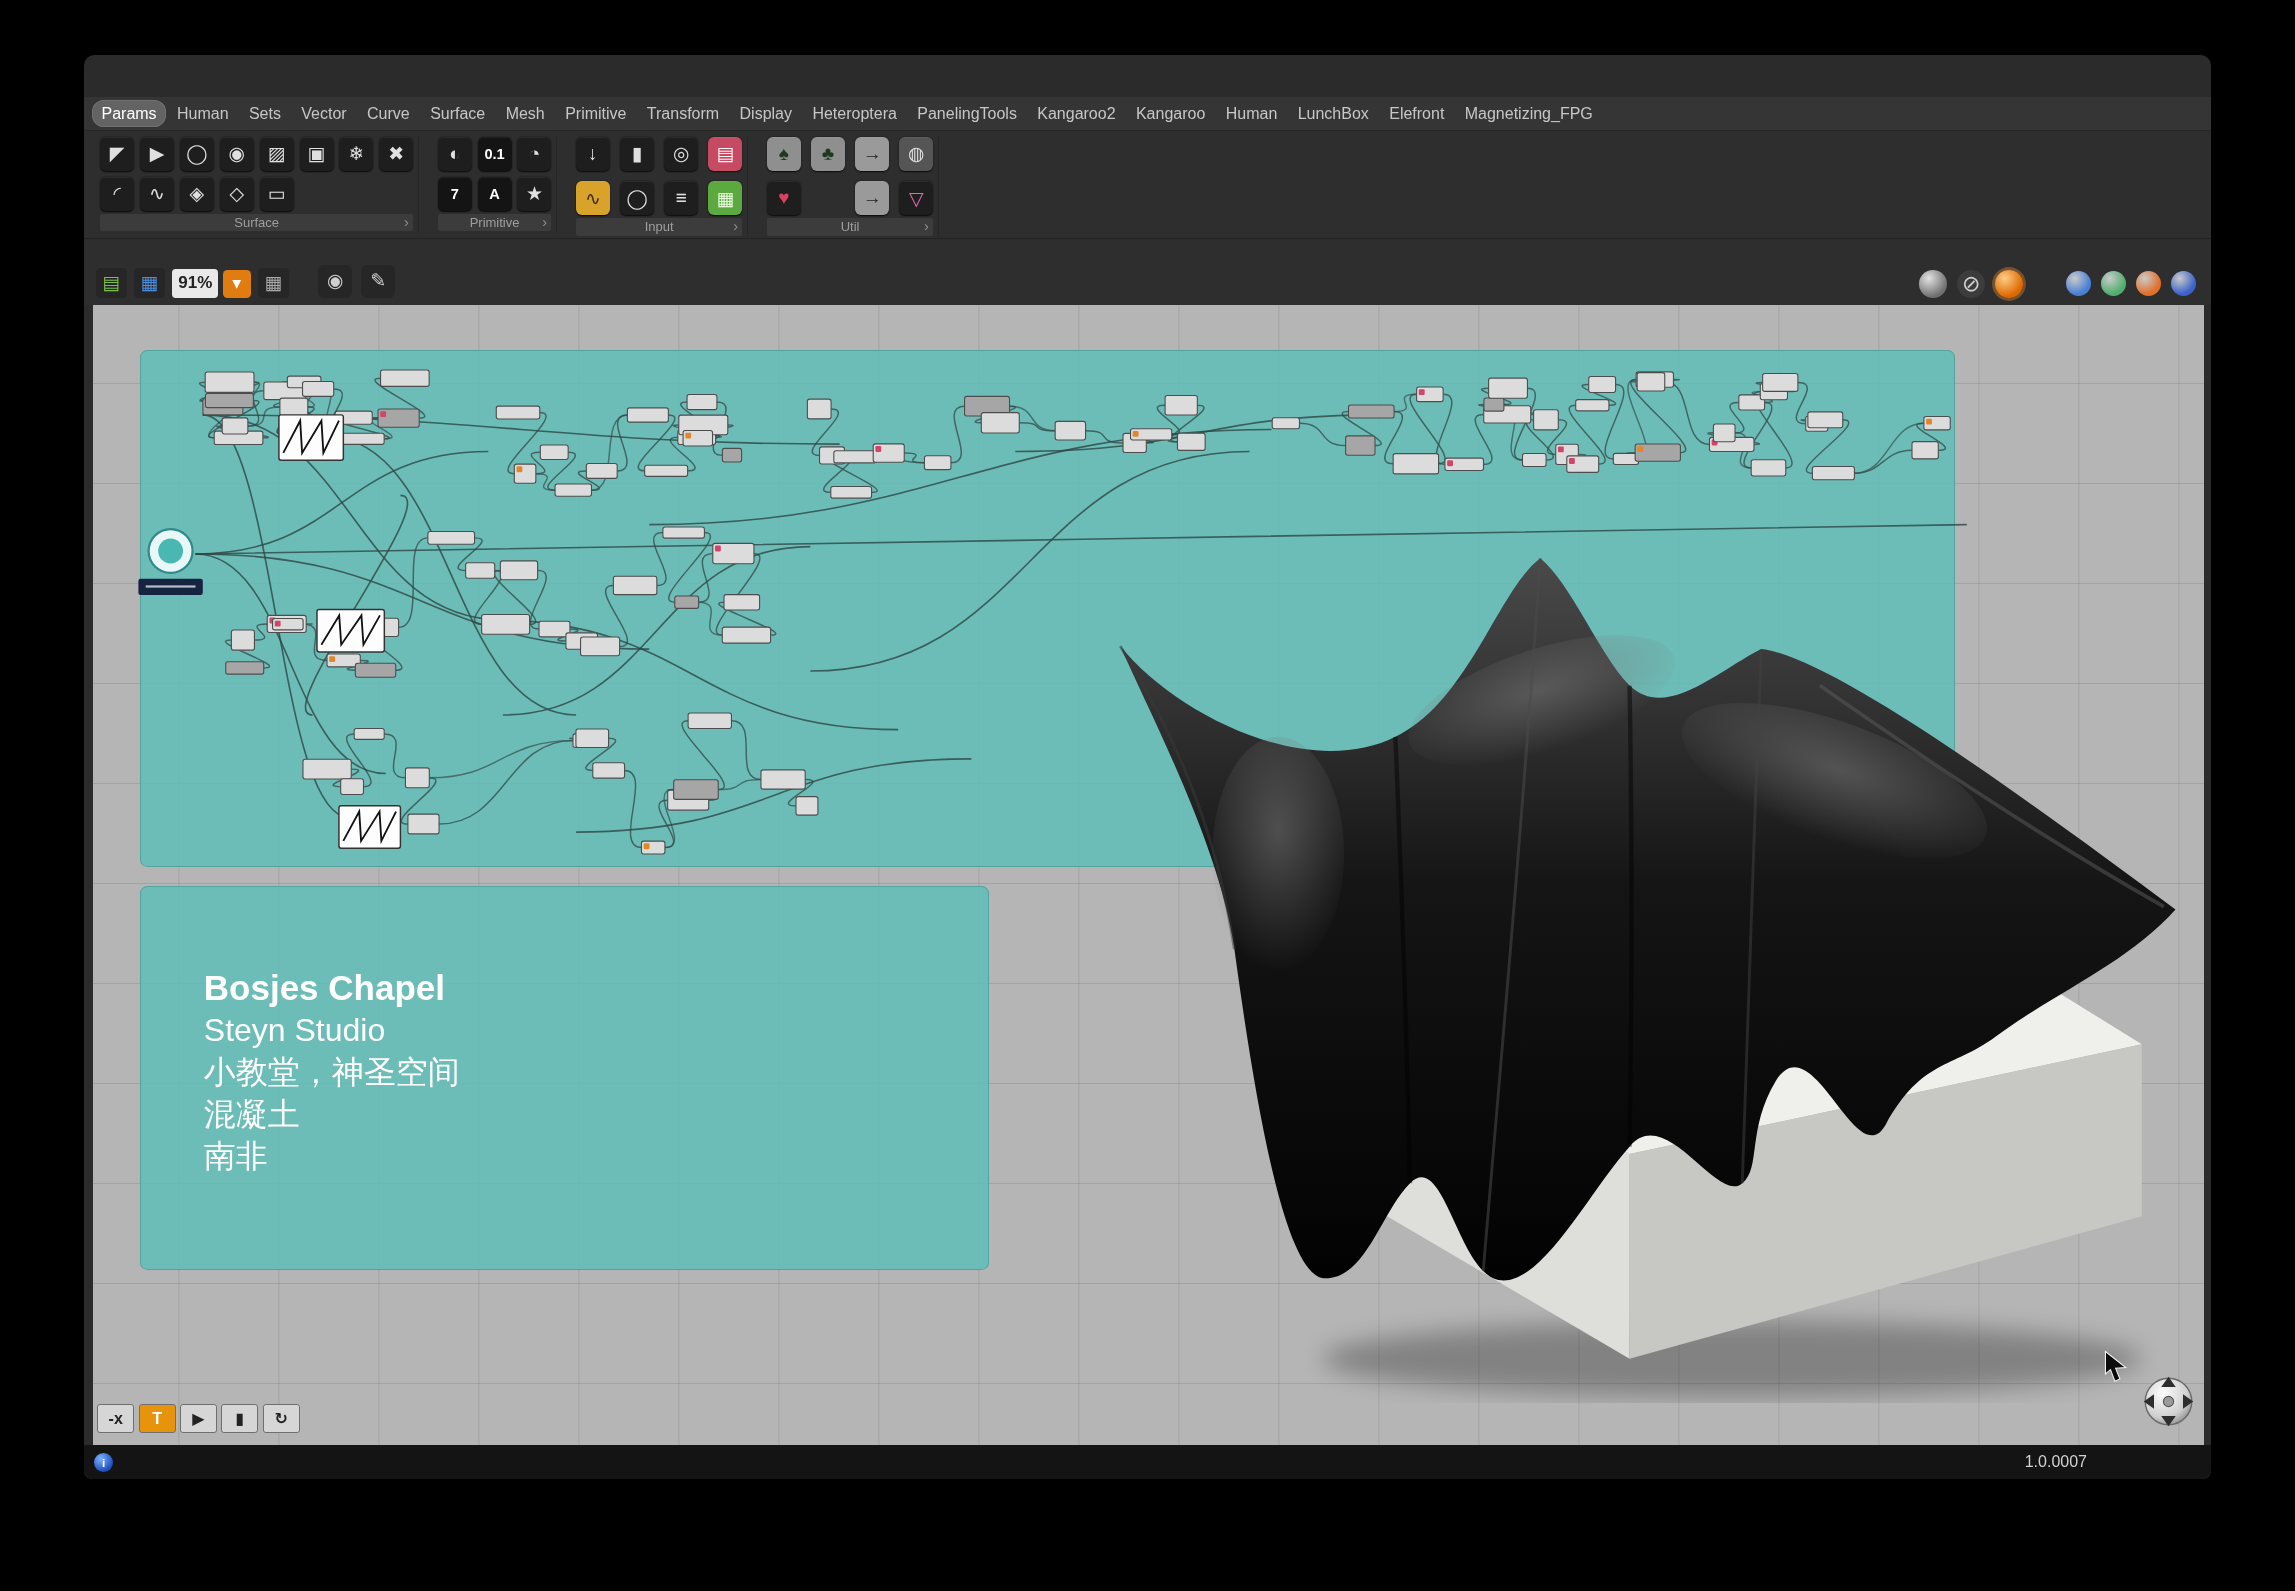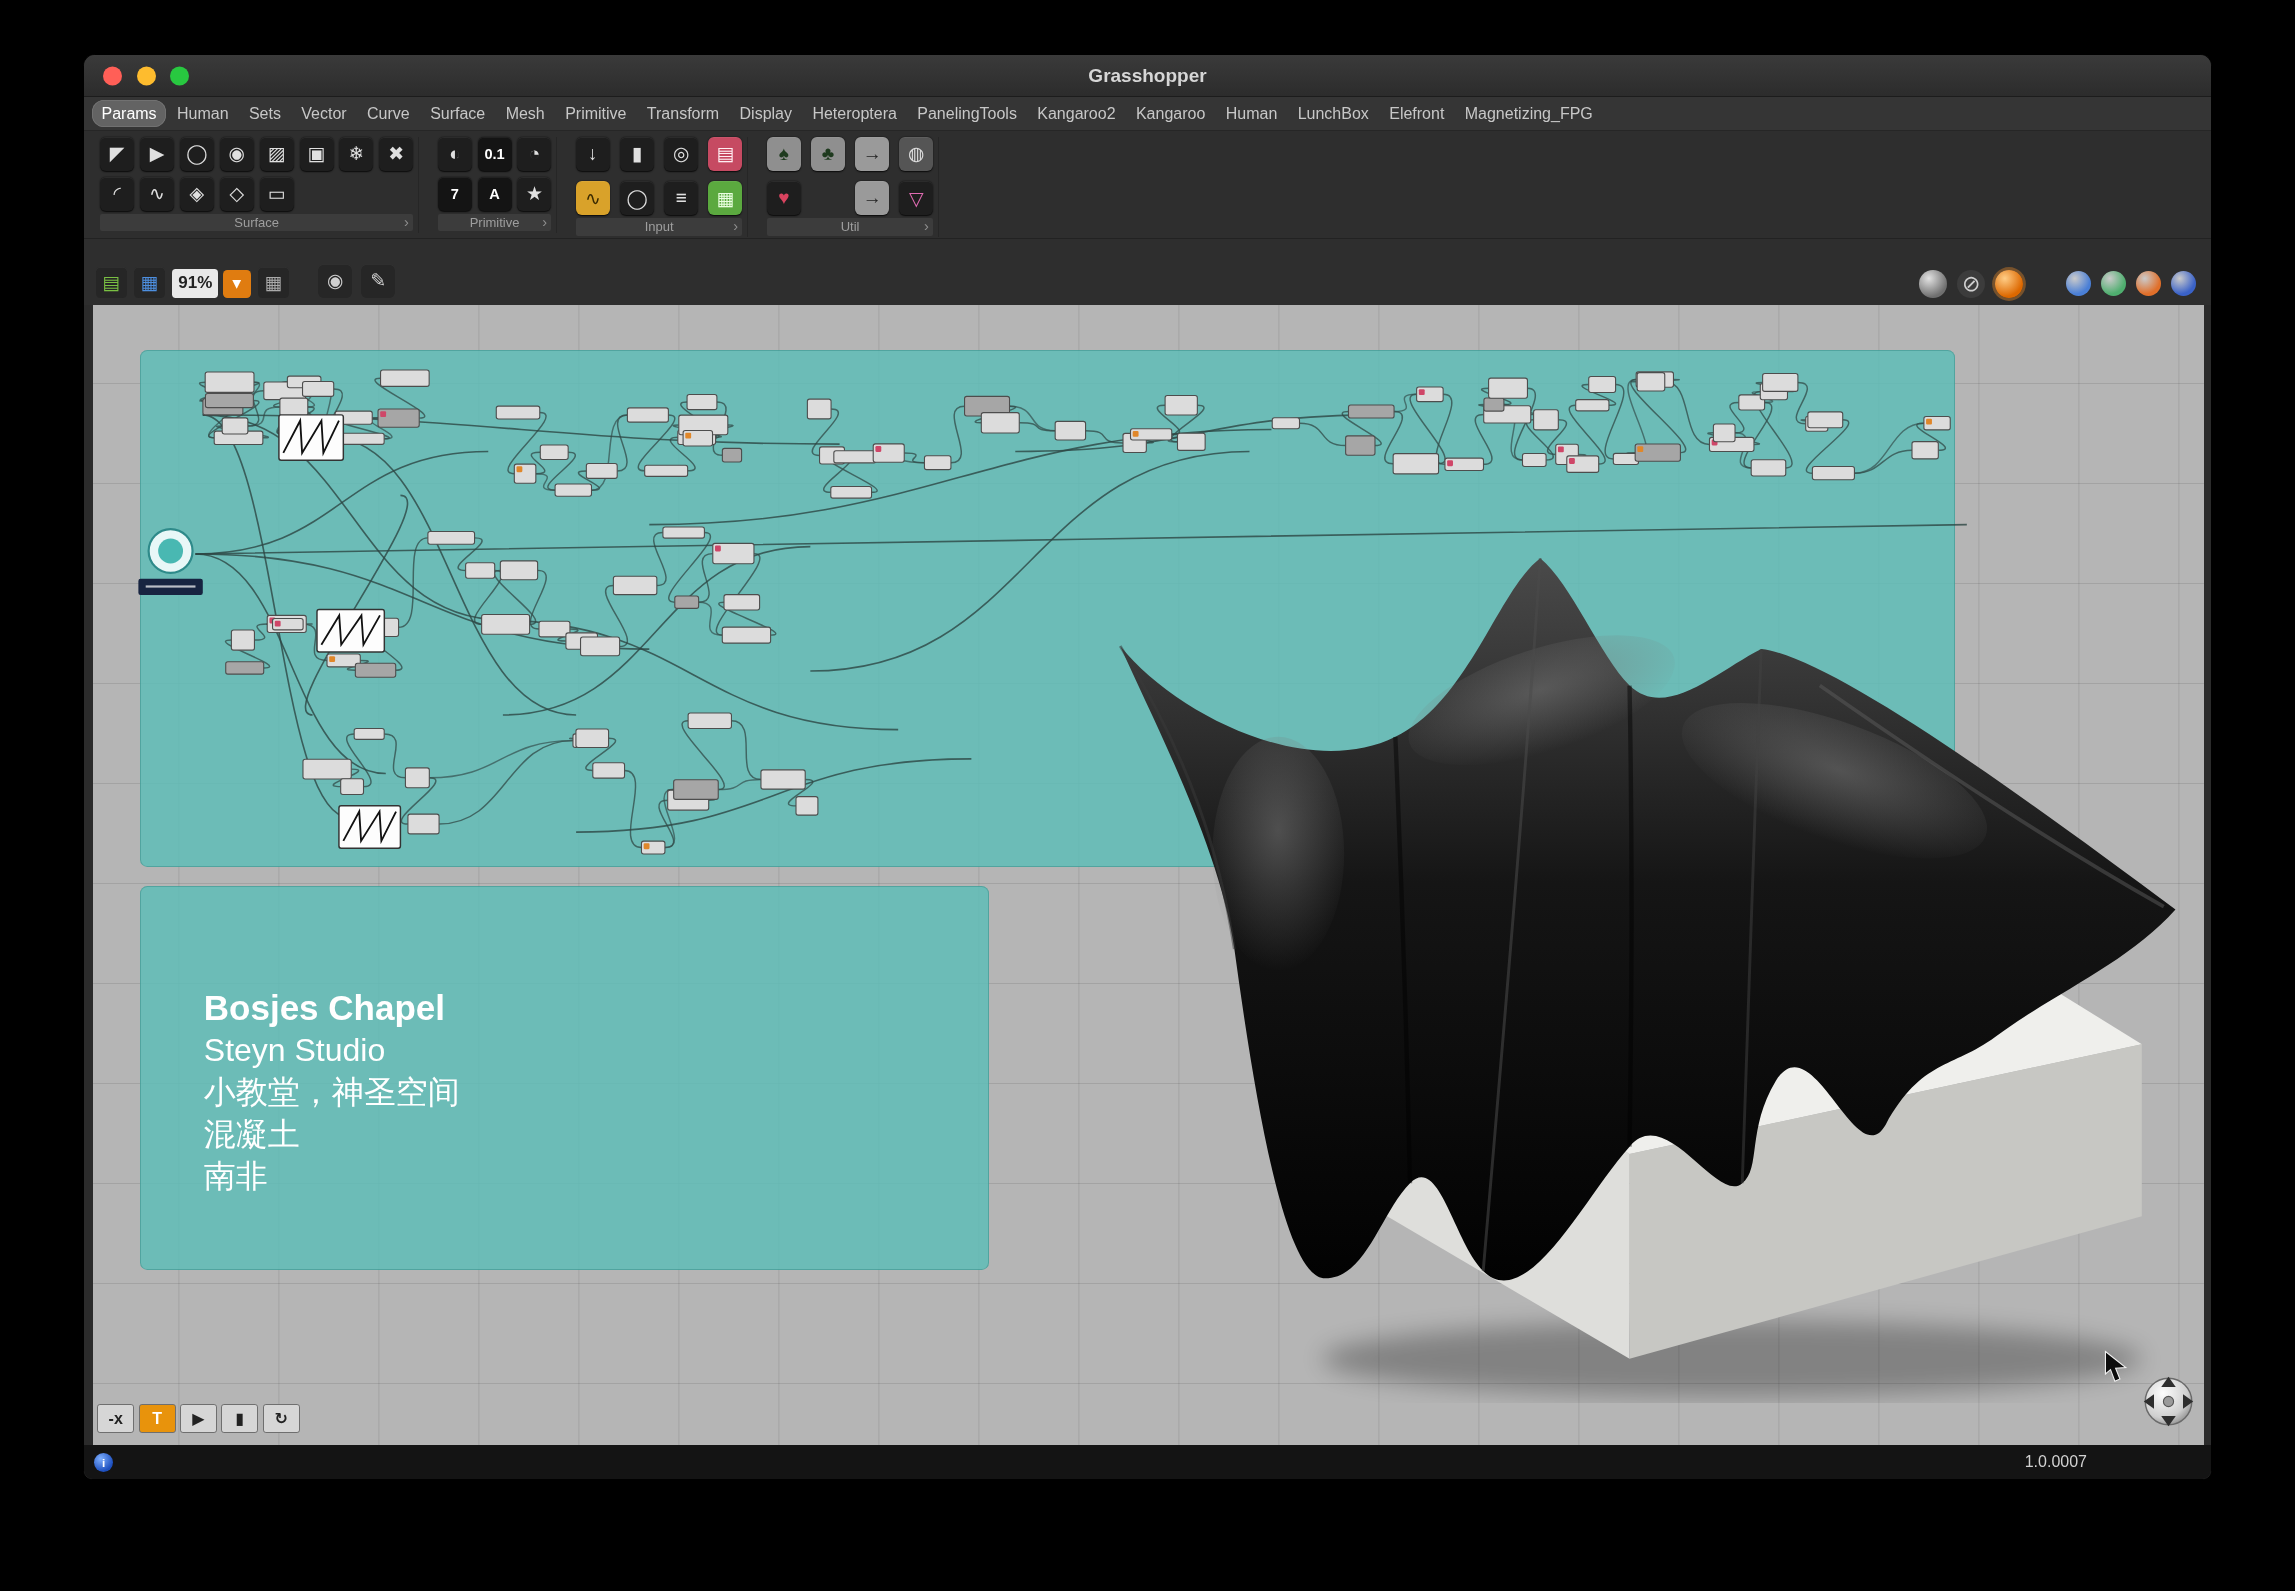--- a/index.html
+++ b/index.html
@@ -65,49 +65,41 @@
     background-color:#b5b5b5;
     background-image:linear-gradient(rgba(0,0,0,.10) 0.7px,transparent 0.7px),
                      linear-gradient(90deg,rgba(0,0,0,.10) 0.7px,transparent 0.7px);
     background-size:100px 100px;background-position:-14.6px -22px;}
   .tealgroup{position:absolute;background:rgba(95,189,183,.85);border-radius:7.3px;
     border:0.7px solid rgba(0,90,85,.25);}
   #graph-svg{position:absolute;left:0;top:0;z-index:2;}
   #model-svg{position:absolute;left:995px;top:234px;z-index:3;}
   .notes{z-index:1;}
   .notetext{position:absolute;left:111px;top:662px;z-index:2;color:#fff;font-size:32px;line-height:42px;}
-  .notetext .l0{font-weight:bold;font-size:35px;margin-top:20px;}
+  .notetext .l0{font-weight:bold;font-size:35px;}
 
   .widgetbar{position:absolute;left:4.4px;top:1099px;z-index:4;display:flex;gap:4.4px;}
   .wbtn{min-width:37px;height:29px;padding:0 5.9px;background:#d6d6d6;border:1.5px solid #6f6f6f;border-radius:2.9px;
     color:#222;font-size:16px;font-weight:bold;display:flex;align-items:center;justify-content:center;}
 
   .compass{position:absolute;left:2045px;top:1066px;z-index:4;}
   .cursor{position:absolute;left:2011px;top:1045px;z-index:5;}
 
   
   .statusbar{position:absolute;left:0;bottom:0;right:0;height:34px;background:#141414;
     display:flex;align-items:center;padding:0 124px 0 10.2px;border-radius:0 0 8.8px 8.8px;}
   .statusball{width:19px;height:19px;border-radius:50%;color:#fff;font-size:11.7px;font-weight:bold;
     background:radial-gradient(circle at 35% 30%,#7fb0ff,#1d4fbe 70%);display:flex;align-items:center;justify-content:center;}
   .version{margin-left:auto;color:#d2d2d2;font-size:16px;}
 </style>
 </head>
 <body>
 
 <div class="window">
 
-  <div class="titlebar">
-    <div class="lights">
-      <div class="light red"></div>
-      <div class="light yellow"></div>
-      <div class="light green"></div>
-    </div>
-    <div class="wintitle">Grasshopper</div>
-  </div>
 
   <div class="menubar">
       <div class="tab active">Params</div>
       <div class="tab">Human</div>
       <div class="tab">Sets</div>
       <div class="tab">Vector</div>
       <div class="tab">Curve</div>
       <div class="tab">Surface</div>
       <div class="tab">Mesh</div>
       <div class="tab">Primitive</div>

